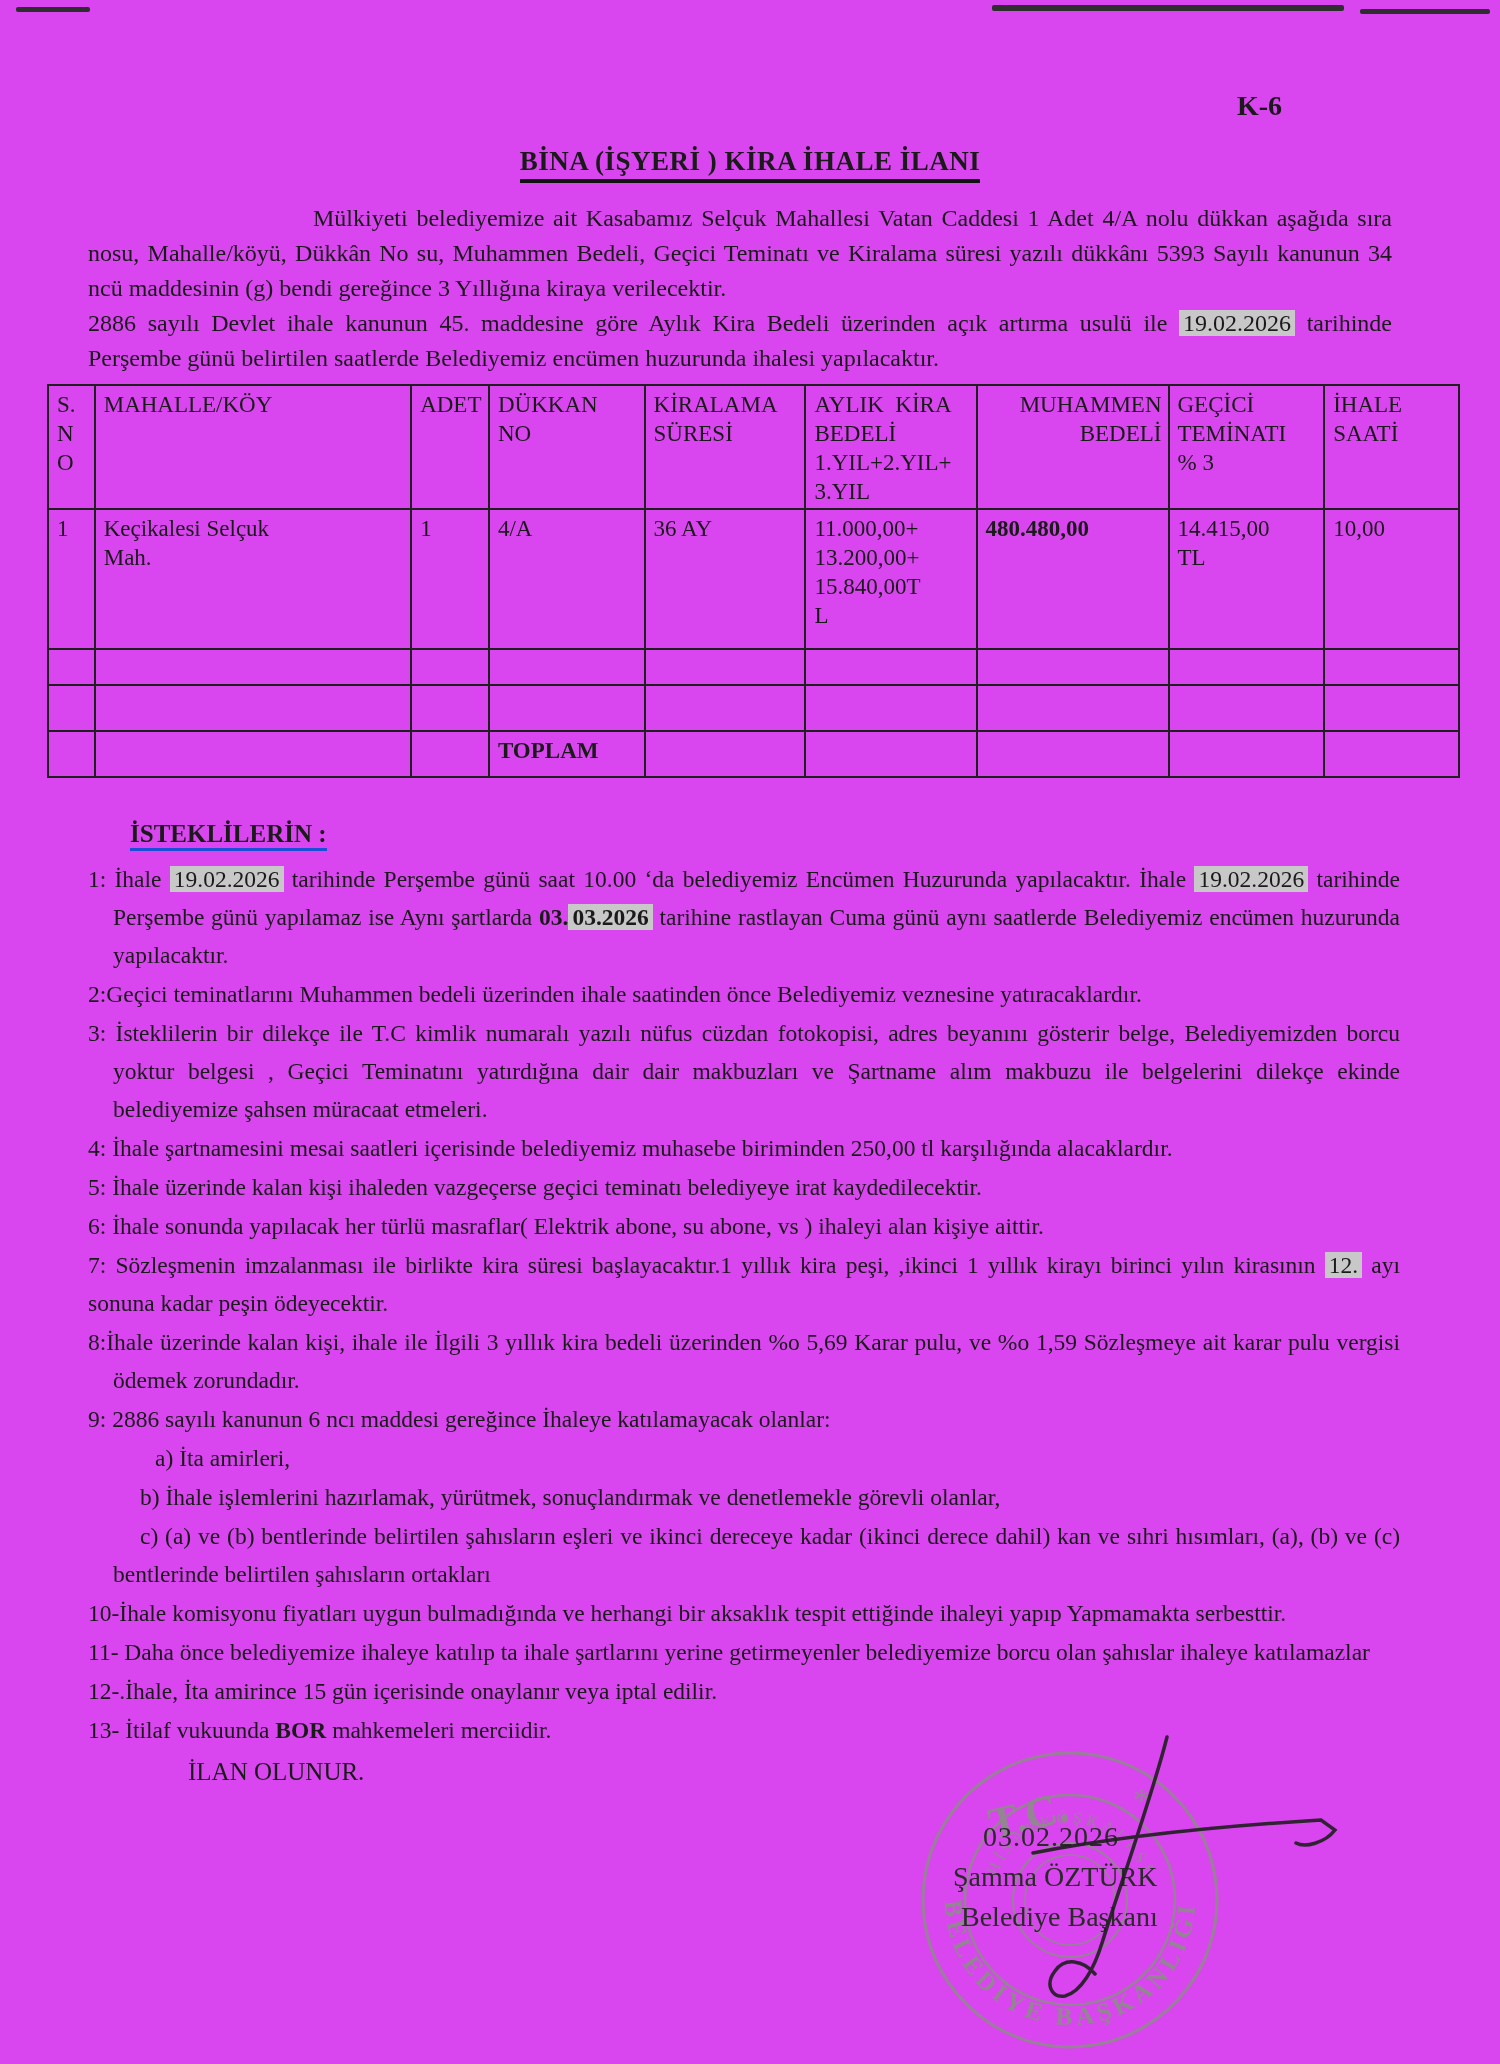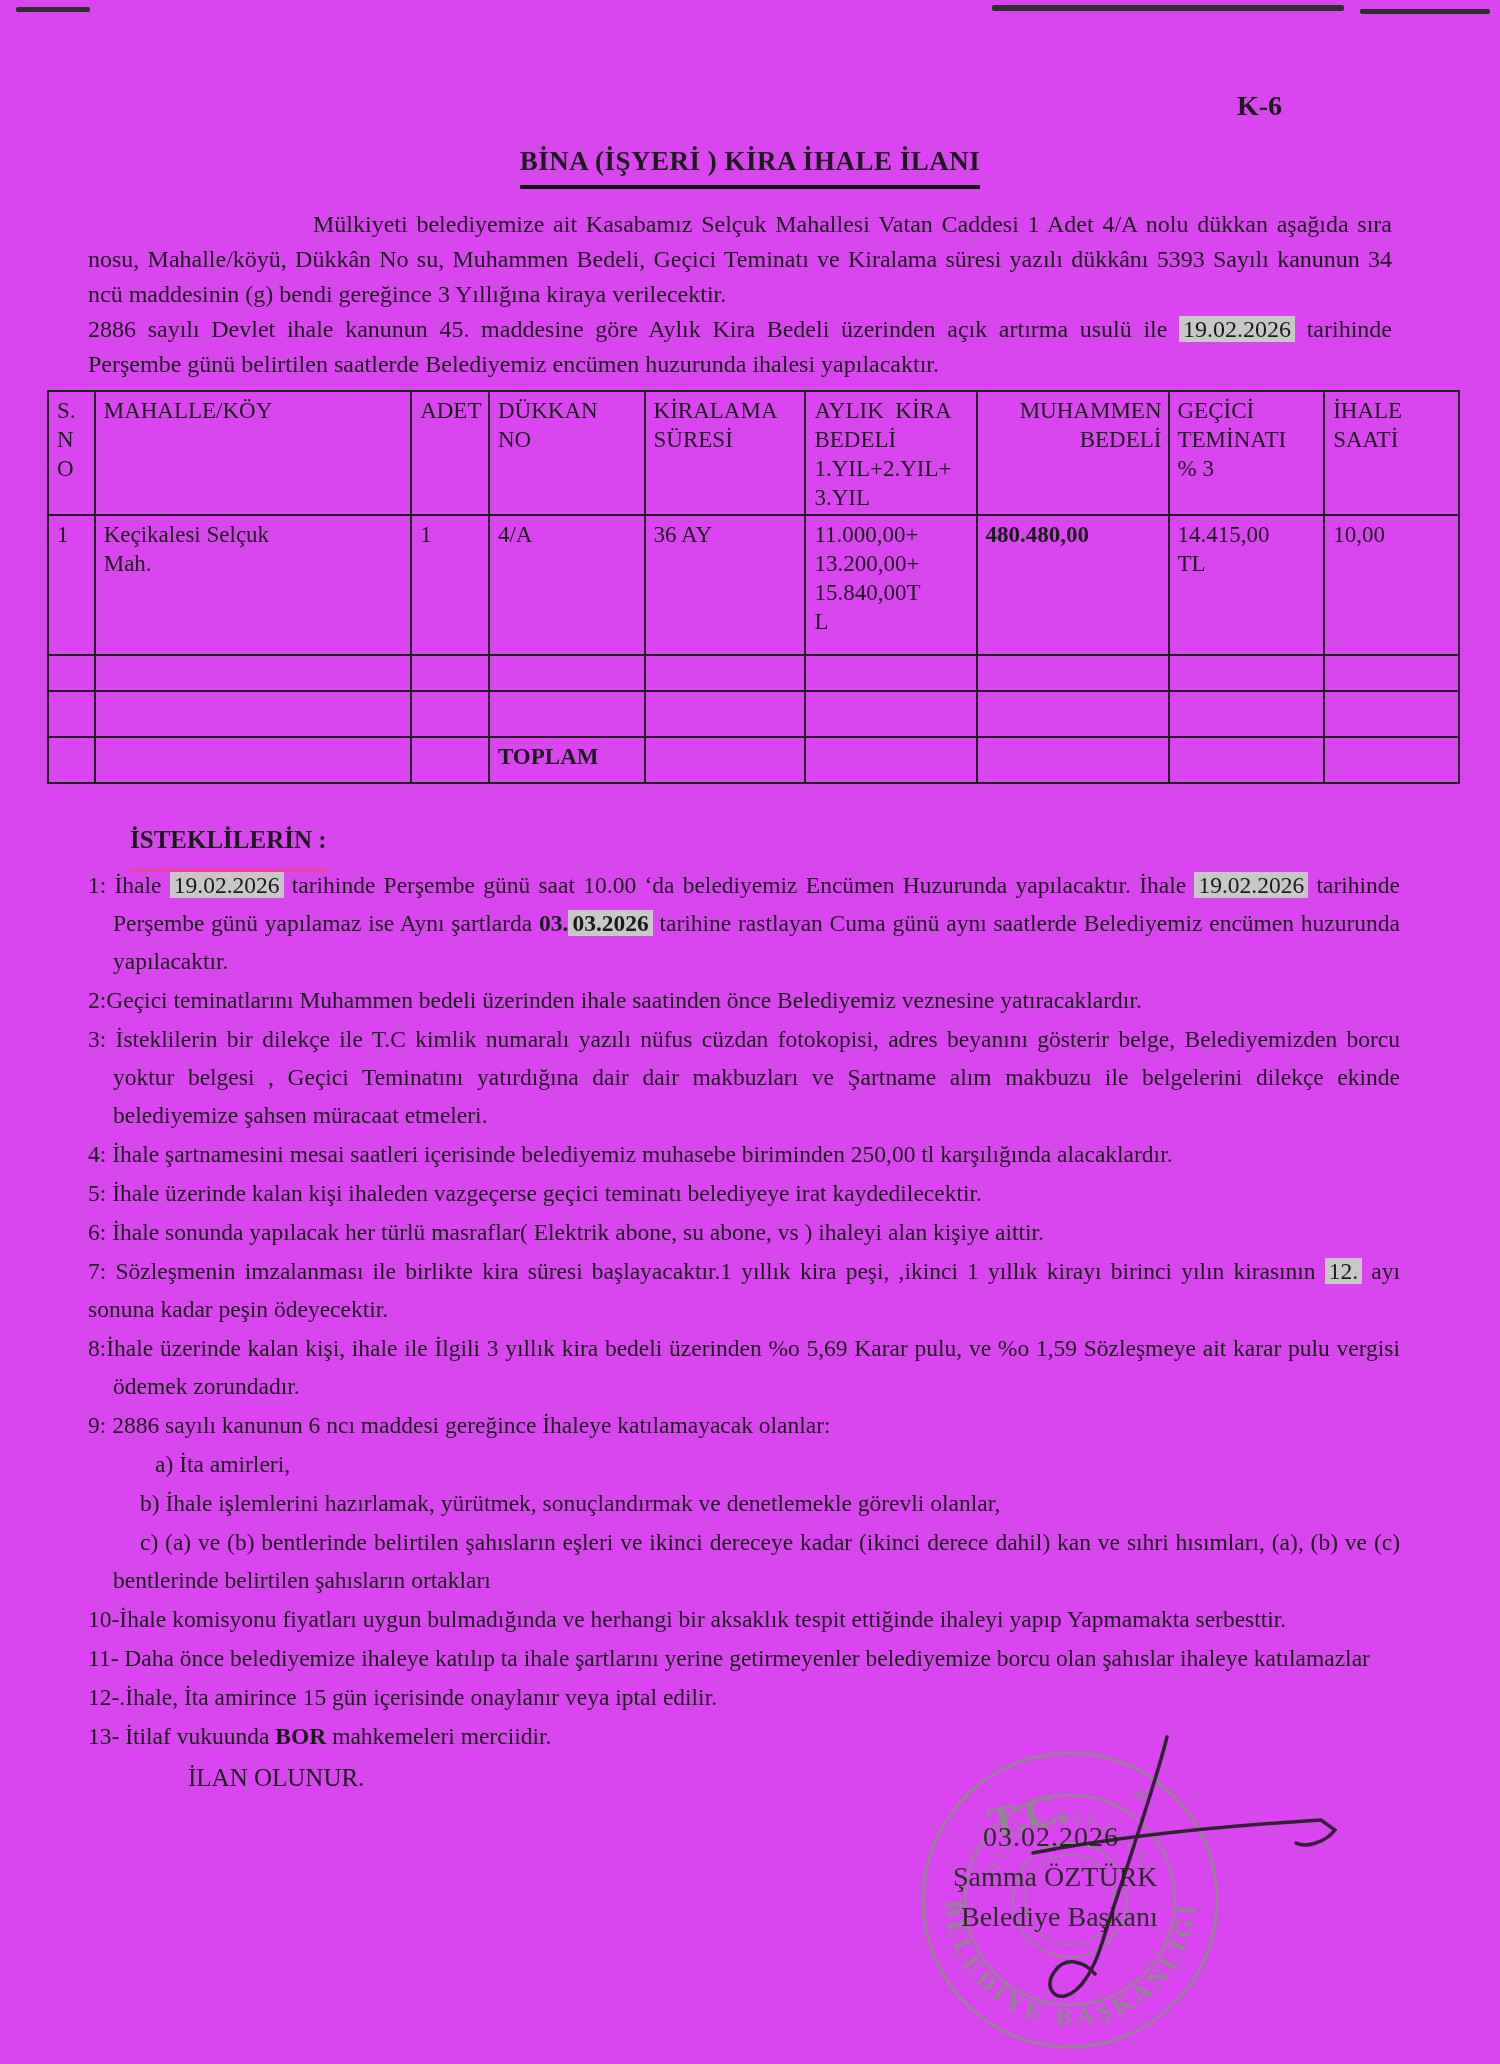--- a/index.html
+++ b/index.html
@@ -14,21 +14,21 @@
   
   .artifact{position:absolute;background:#2e2e2e;border-radius:2px;}
   .art1{left:16px;top:7px;width:74px;height:5px;}
   .art2{left:992px;top:5px;width:352px;height:6px;}
   .art3{left:1360px;top:9px;width:130px;height:5px;}
 
   .k6{margin:90px 218px 0 0;text-align:right;font-size:28px;font-weight:bold;}
   .title-wrap{text-align:center;margin-top:24px;}
   .doc-title{
     display:inline-block;font-size:27px;font-weight:bold;
-    border-bottom:4px solid #111;padding-bottom:8px;letter-spacing:.5px;
+    border-bottom:4px solid #111;padding-bottom:2px;letter-spacing:.5px;
   }
   .intro{margin:18px 108px 0 88px;font-size:24px;line-height:35px;text-align:justify;}
   .intro p{margin:0;}
   .p1{text-indent:225px;}
 
   .hl{background:#c8c8c8;padding:0 4px;}
   .b{font-weight:bold;}
 
   table.main{
     border-collapse:collapse;margin:8px 0 0 47px;
@@ -45,21 +45,21 @@
   tr.hdr{height:112px;} tr.r1{height:140px;} tr.e1{height:36px;} tr.e2{height:46px;} tr.tp{height:46px;}
   td.just{text-align:justify;text-align-last:left;white-space:pre-line;}
   td.vmid{vertical-align:middle;margin-left:45px;}
   td.bold{font-weight:bold;}
   td.hright{text-align:right;padding-right:10px;}
 
   .section-heading{
     margin:42px 0 6px 130px;font-size:25px;font-weight:bold;
     display:inline-block;
   }
-  .section-heading span{border-bottom:3px solid #ec4899;padding-bottom:16px;}
+  .section-heading span{border-bottom:3px solid #1d4ed8;padding-bottom:1px;}
 
   .list{margin:6px 100px 0 88px;font-size:23.5px;line-height:38px;text-align:justify;}
   .list p{margin:0 0 1px 0;}
   .hang{padding-left:25px;text-indent:-25px;}
   .suba{margin-left:67px !important;}
   .subb{margin-left:52px !important;}
   .subc{padding-left:25px;text-indent:27px;}
   .ilan{margin:4px 0 0 100px !important;font-size:25px;}
 
   .sig-area{position:absolute;left:905px;top:1735px;width:470px;height:330px;}

